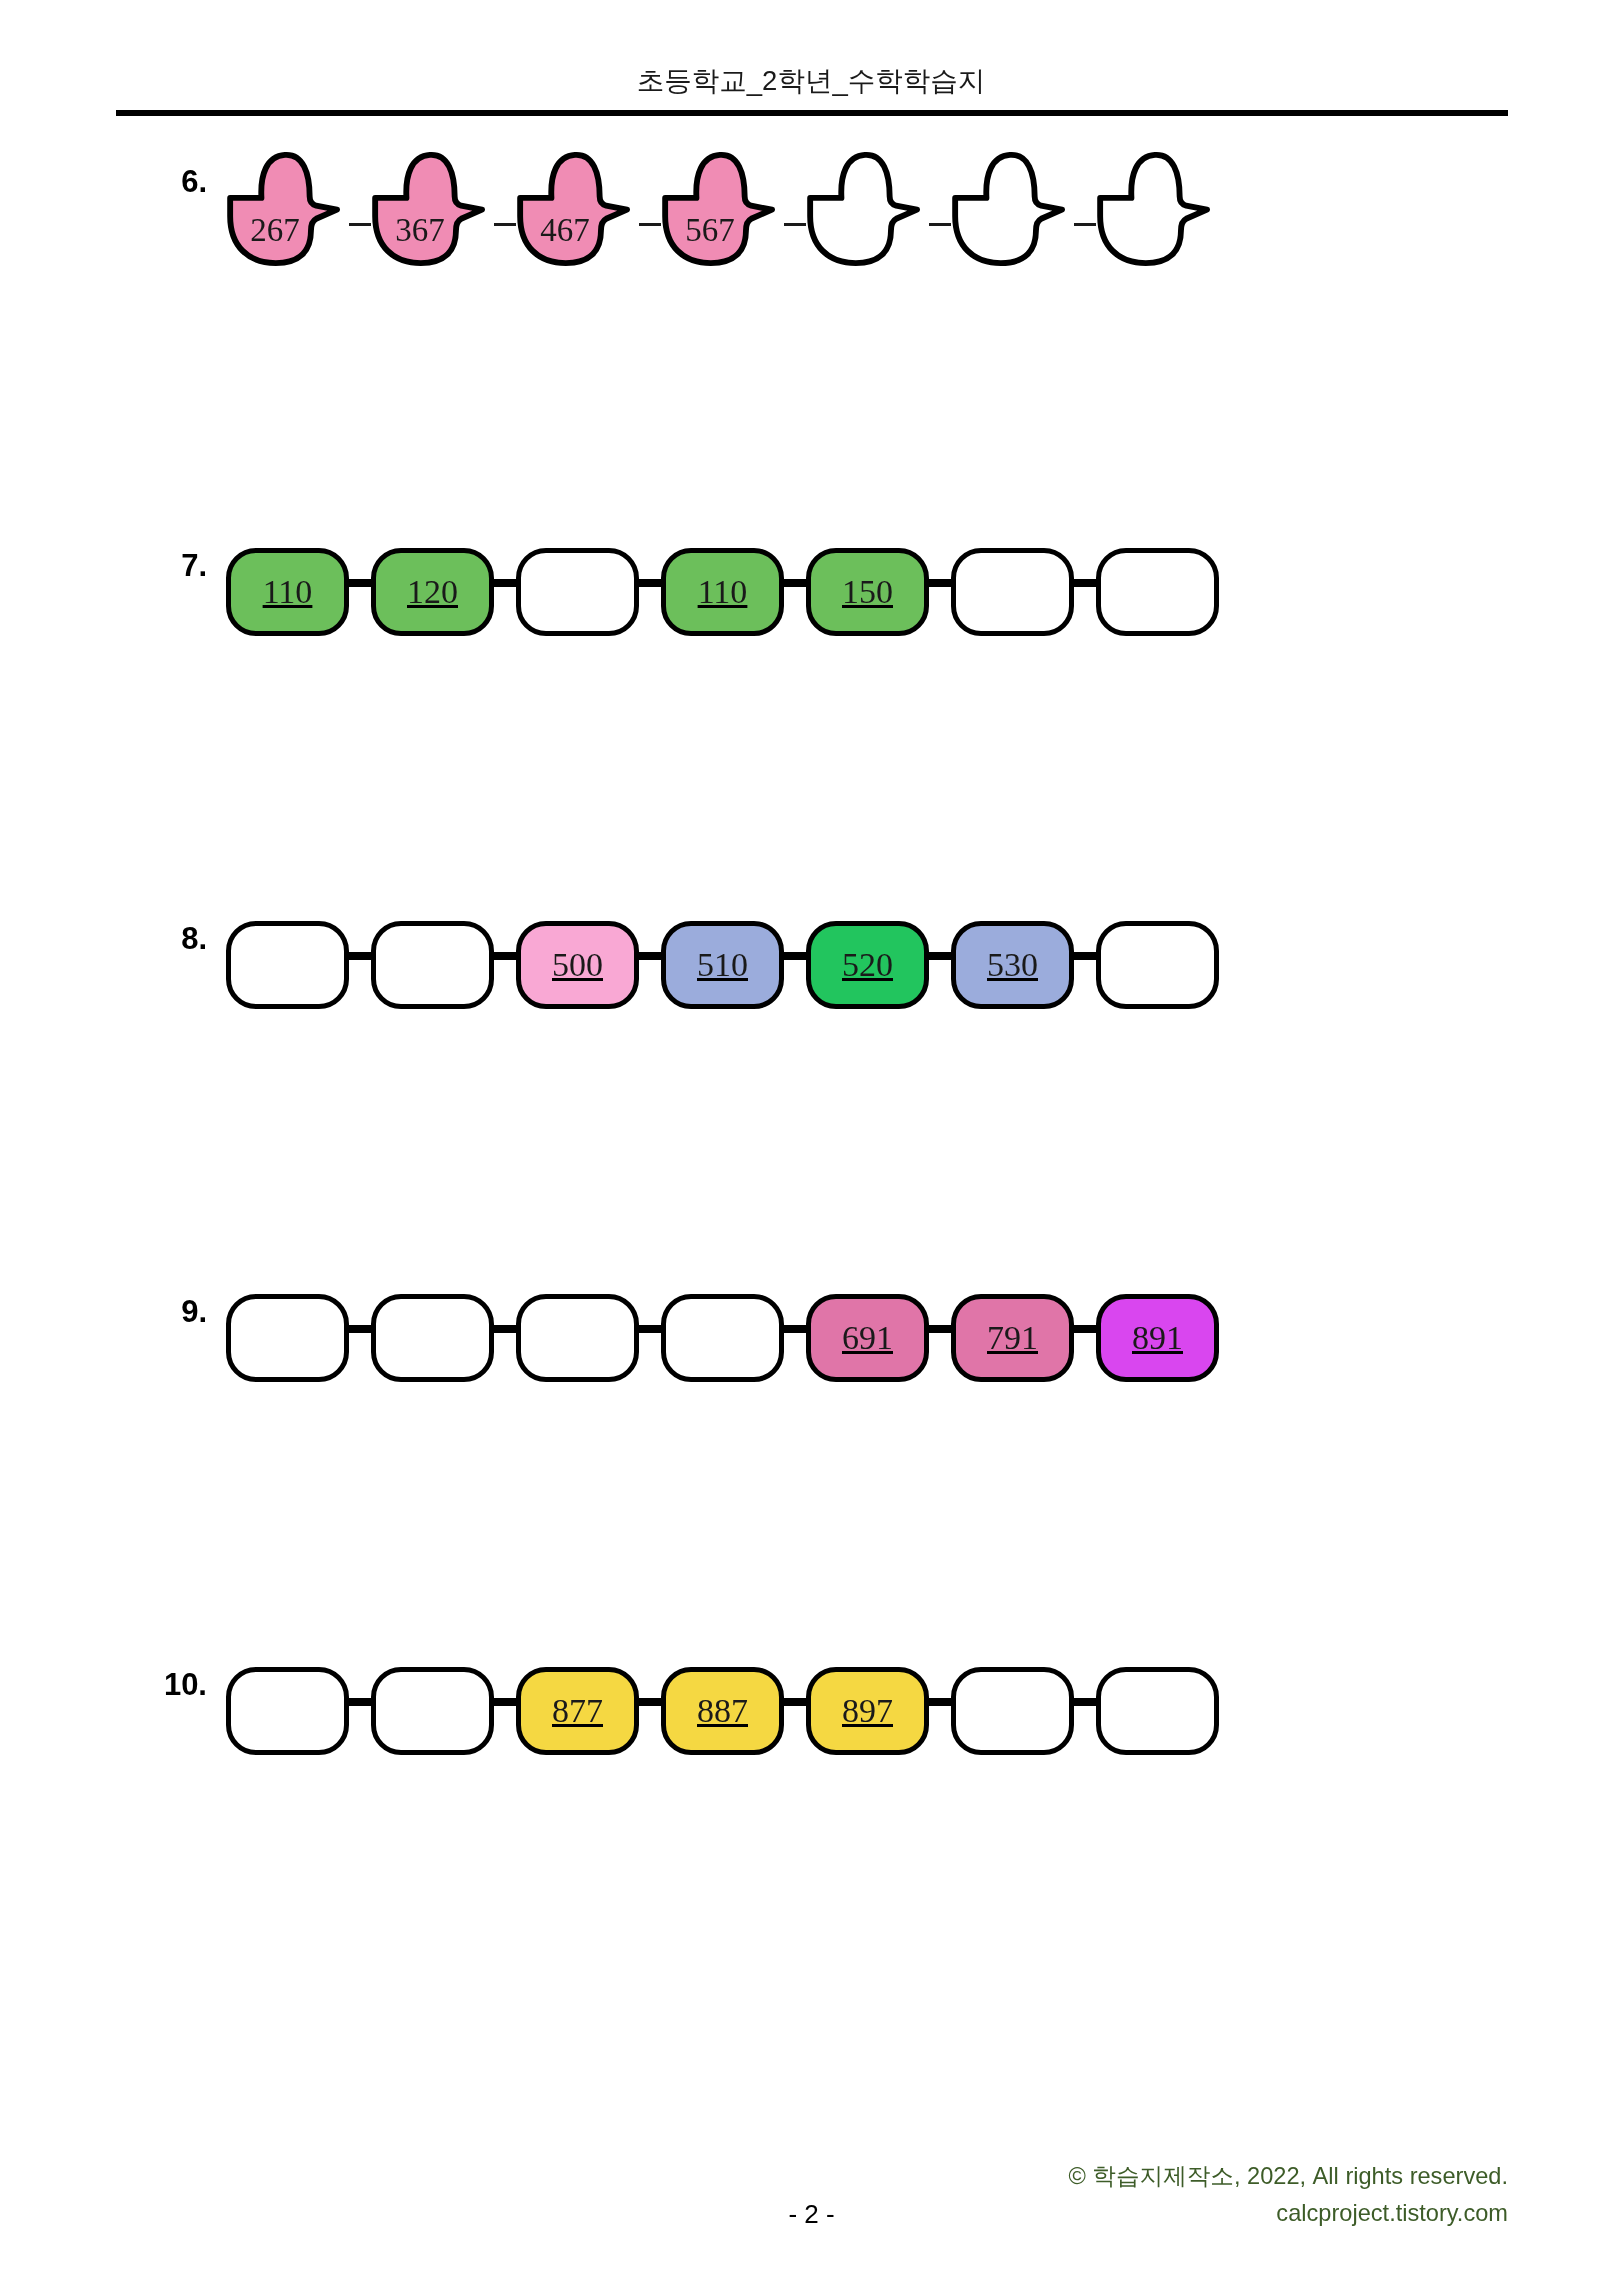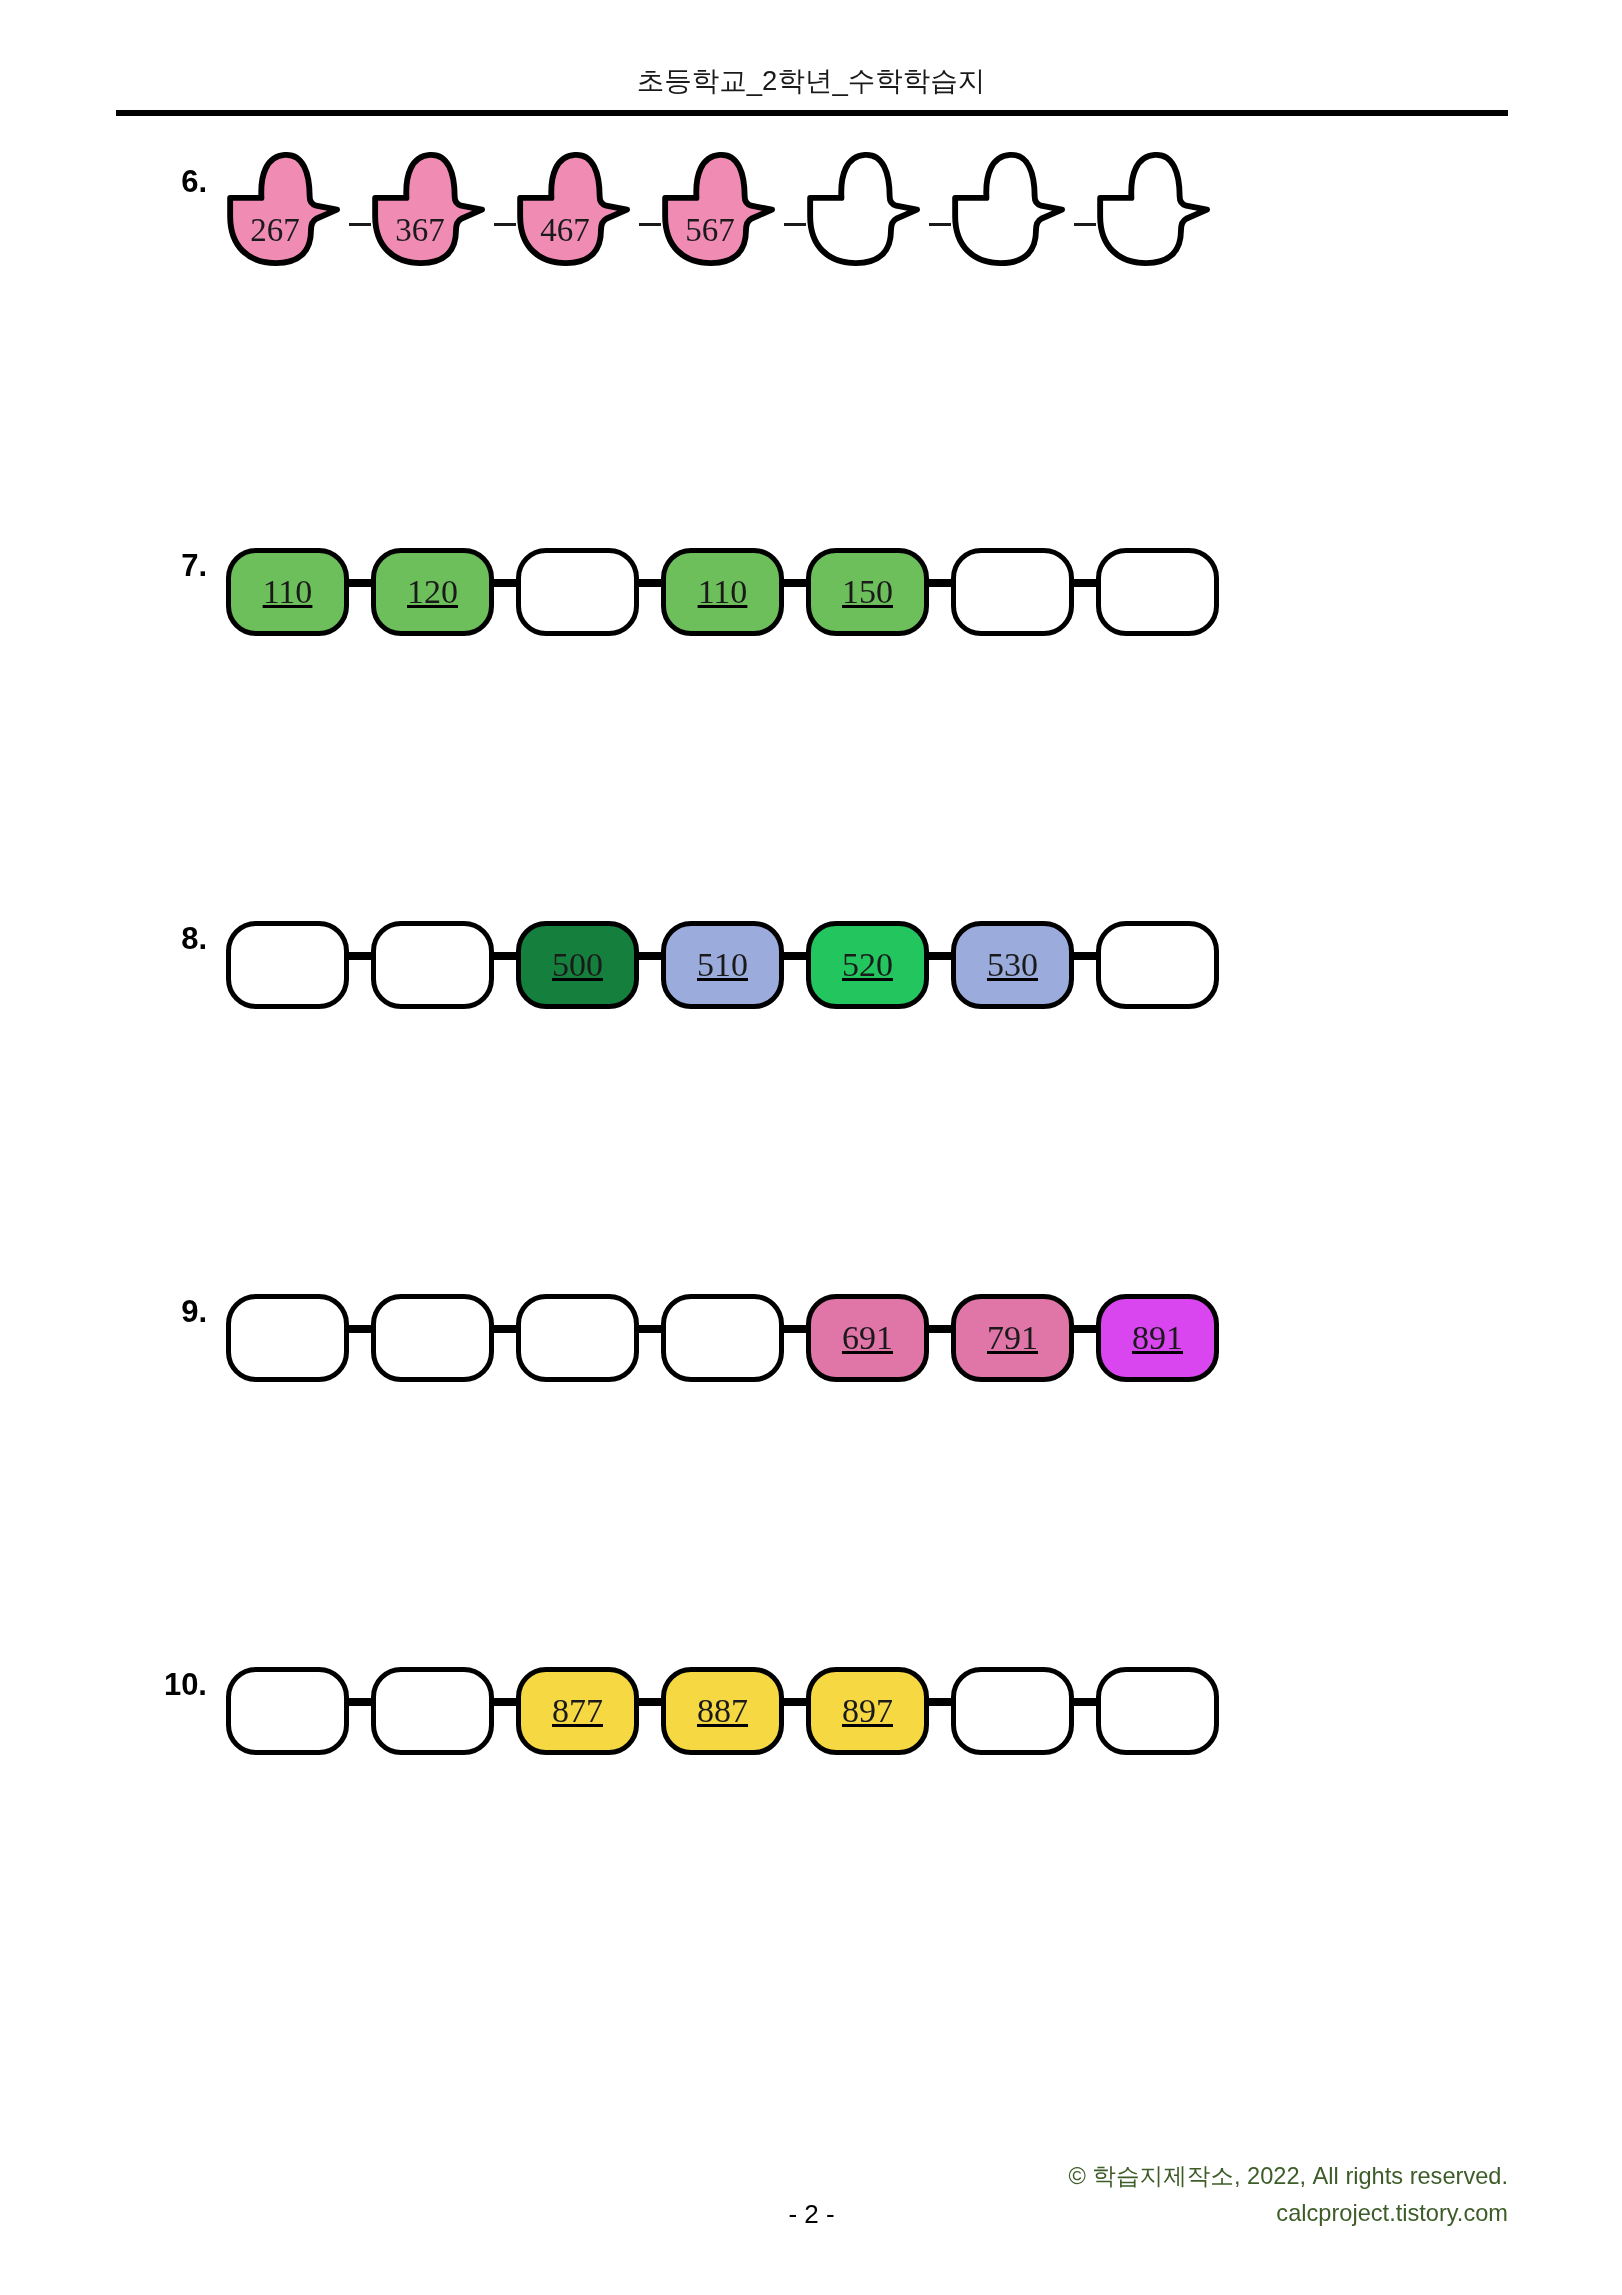--- a/index.html
+++ b/index.html
@@ -256,21 +256,21 @@
         <div class="row-number" style="top: 18.3px;">8.</div>
         <div class="chain">
           <div class="cell-box" style="background: rgb(255, 255, 255);">
             <span class="cell-value"></span>
           </div>
           <div class="connector"></div>
           <div class="cell-box" style="background: rgb(255, 255, 255);">
             <span class="cell-value"></span>
           </div>
           <div class="connector"></div>
-          <div class="cell-box" style="background: #15803d;">
+          <div class="cell-box" style="background: #f9a8d4;">
             <span class="cell-value">500</span>
           </div>
           <div class="connector"></div>
           <div class="cell-box" style="background: rgb(155, 172, 220);">
             <span class="cell-value">510</span>
           </div>
           <div class="connector"></div>
           <div class="cell-box" style="background: #22c55e;">
             <span class="cell-value">520</span>
           </div>

